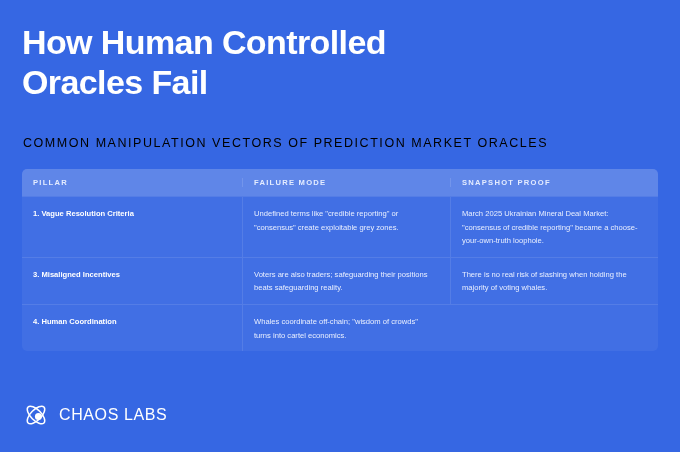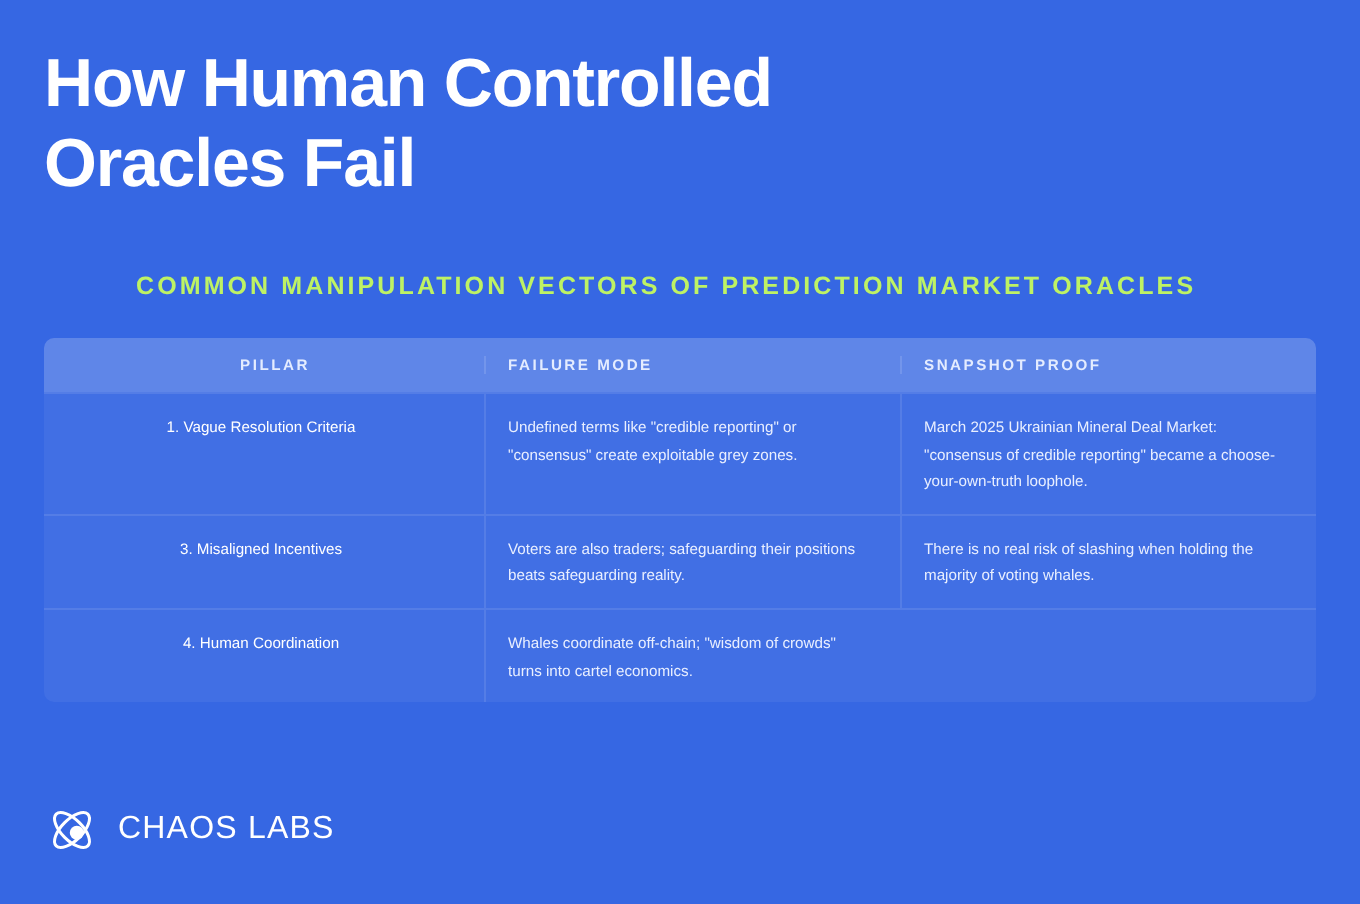--- a/index.html
+++ b/index.html
@@ -35,26 +35,25 @@
     font-weight: 700;
     letter-spacing: -0.6px;
     white-space: pre-line;
   }
 
   
   .subtitle {
     position: absolute;
     left: 23px;
     top: 136px;
-    color: #bef264;
+    color: #000000;
     font-size: 12.5px;
-    font-weight: 700;
+    font-weight: 400;
     letter-spacing: 1.55px;
     white-space: nowrap;
-    margin-left: 45px;
   }
 
   
   .table {
     position: absolute;
     left: 22px;
     top: 169px;
     width: 636px;
     border-radius: 5px;
     overflow: hidden;
@@ -71,21 +70,21 @@
   .th {
     color: #e4ecff;
     font-size: 7.6px;
     font-weight: 700;
     letter-spacing: 1.25px;
     text-transform: uppercase;
     box-sizing: border-box;
     padding-left: 11px;
   }
 
-  .col1 { width: 220px; flex: 0 0 220px; text-align: center; }
+  .col1 { width: 220px; flex: 0 0 220px; }
   .col2 { width: 208px; flex: 0 0 208px; }
   .col3 { width: 208px; flex: 0 0 208px; }
 
   .thead .col2,
   .thead .col3 {
     border-left: 1px solid rgba(255,255,255,0.13);
   }
 
   .trow {
     display: flex;
@@ -112,21 +111,21 @@
     border-left: 1px solid rgba(255,255,255,0.10);
     align-self: stretch;
     margin-top: -10px;
     margin-bottom: -9px;
     padding-top: 10px;
     padding-bottom: 9px;
   }
 
   .td.pillar {
     color: #ffffff;
-    font-weight: 400;
+    font-weight: 700;
   }
 
   
   .footer {
     position: absolute;
     left: 23px;
     top: 402px;
     display: flex;
     align-items: center;
     gap: 10px;

